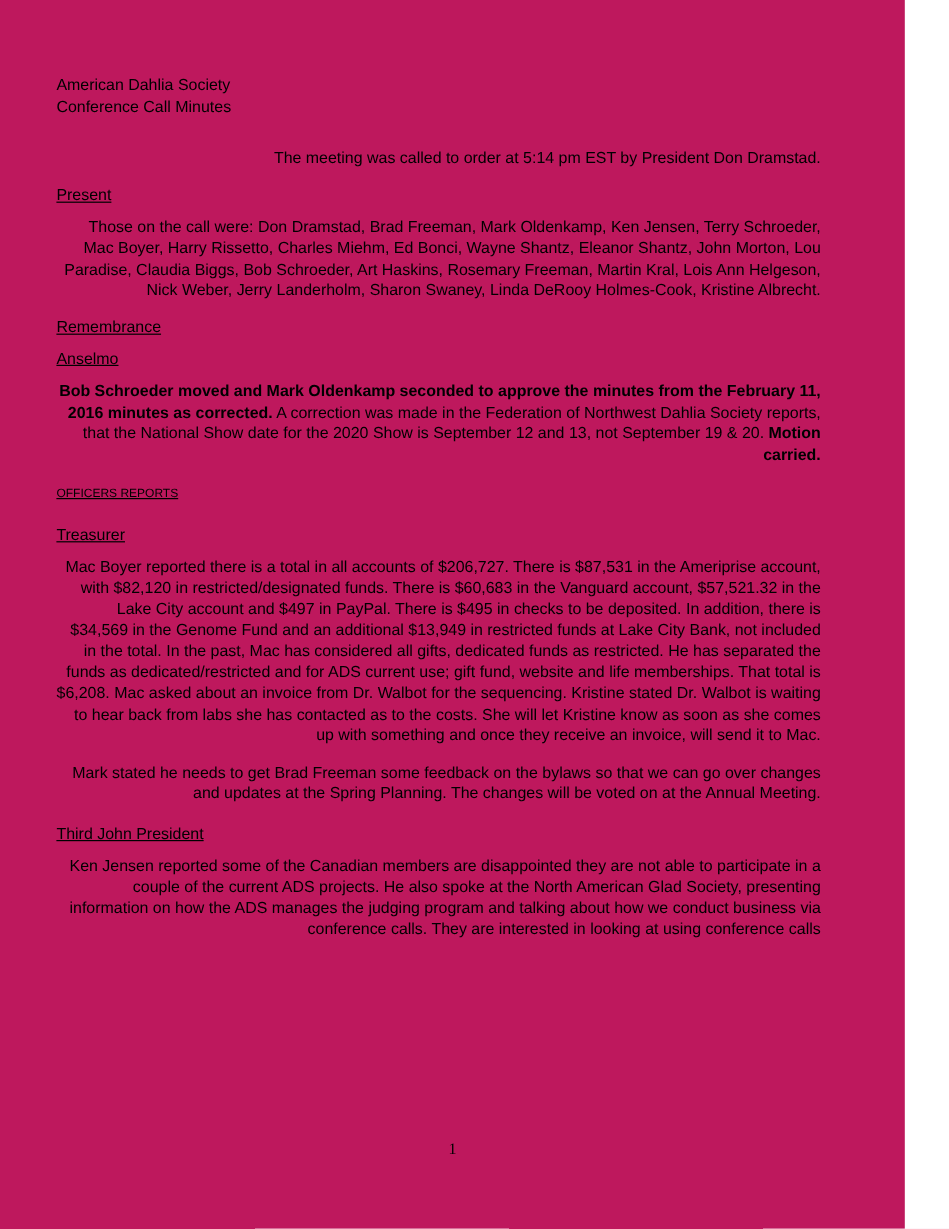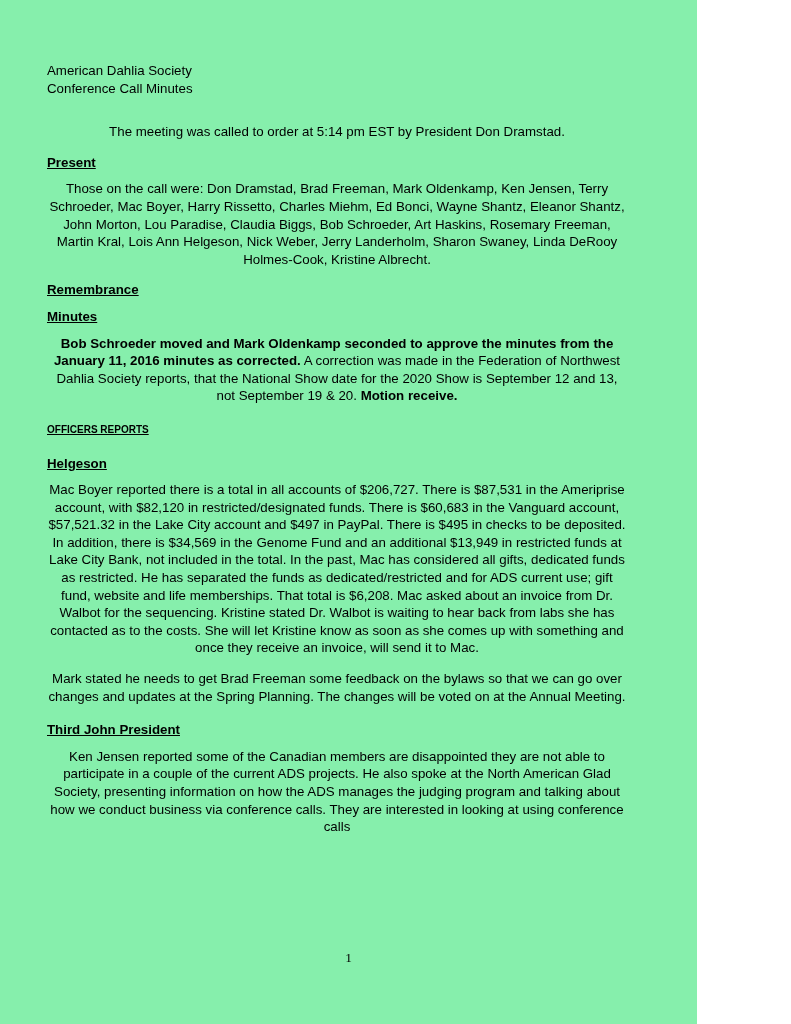--- a/index.html
+++ b/index.html
@@ -9,43 +9,43 @@
   }
   body {
     width: 791px;
     height: 1024px;
     font-family: "Liberation Sans", sans-serif;
     color: #000000;
     -webkit-font-smoothing: antialiased;
   }
   .page {
     position: relative;
-    width: 697px;
+    width: 754px;
     height: 1024px;
-    background: #86efac;
+    background: #be185d;
     box-sizing: border-box;
     padding: 62px 70px 0 47px;
   }
   .doc-body {
     font-size: 13.3px;
     line-height: 17.6px;
   }
   .header-block {
     margin-bottom: 26px;
   }
   .header-line {
     font-size: 13.3px;
     line-height: 17.6px;
   }
   p.para {
     margin: 0 0 13px 0;
-    text-align: center;
+    text-align: right;
   }
   .section-heading {
-    font-weight: bold;
+    font-weight: normal;
     text-decoration: underline;
     margin: 0 0 9px 0;
     font-size: 13.3px;
     line-height: 17.6px;
   }
   .section-heading.big {
     font-size: 10px;
   }
   .spacer-top {
     margin-top: 16px;
@@ -75,26 +75,26 @@
 
   <div class="doc-body">
 
     <p class="para">The meeting was called to order at 5:14 pm EST by President Don Dramstad.</p>
 
     <div class="section-heading">Present</div>
     <p class="para">Those on the call were:  Don Dramstad, Brad Freeman, Mark Oldenkamp, Ken Jensen, Terry Schroeder, Mac Boyer, Harry Rissetto, Charles Miehm, Ed Bonci, Wayne Shantz, Eleanor Shantz, John Morton, Lou Paradise, Claudia Biggs, Bob Schroeder, Art Haskins, Rosemary Freeman, Martin Kral, Lois Ann Helgeson, Nick Weber, Jerry Landerholm, Sharon Swaney, Linda DeRooy Holmes-Cook, Kristine Albrecht.</p>
 
     <div class="section-heading">Remembrance</div>
 
-    <div class="section-heading">Minutes</div>
-    <p class="para"><span class="bold">Bob Schroeder moved and Mark Oldenkamp seconded to approve the minutes from the January 11, 2016 minutes as corrected.</span><span> A correction was made in the Federation of Northwest Dahlia Society reports, that the National Show date for the 2020 Show is September 12 and 13, not September 19 &amp; 20.  </span><span class="bold">Motion receive.</span></p>
+    <div class="section-heading">Anselmo</div>
+    <p class="para"><span class="bold">Bob Schroeder moved and Mark Oldenkamp seconded to approve the minutes from the February 11, 2016 minutes as corrected.</span><span> A correction was made in the Federation of Northwest Dahlia Society reports, that the National Show date for the 2020 Show is September 12 and 13, not September 19 &amp; 20.  </span><span class="bold">Motion carried.</span></p>
 
     <div class="section-heading big spacer-top">OFFICERS REPORTS</div>
 
-    <div class="section-heading spacer-top">Helgeson</div>
+    <div class="section-heading spacer-top">Treasurer</div>
     <p class="para">Mac Boyer reported there is a total in all accounts of $206,727.  There is $87,531 in the Ameriprise account, with $82,120 in restricted/designated funds. There is $60,683 in the Vanguard account, $57,521.32 in the Lake City account and $497 in PayPal.  There is $495 in checks to be deposited.  In addition, there is $34,569 in the Genome Fund and an additional $13,949 in restricted funds at Lake City Bank, not included in the total.  In the past, Mac has considered all gifts, dedicated funds as restricted. He has separated the funds as dedicated/restricted and for ADS current use; gift fund, website and life memberships.  That total is $6,208. Mac asked about an invoice from Dr. Walbot for the sequencing.  Kristine stated Dr. Walbot is waiting to hear back from labs she has contacted as to the costs.  She will let Kristine know as soon as she comes up with something and once they receive an invoice, will send it to Mac.</p>
 
     <p class="para">Mark stated he needs to get Brad Freeman some feedback on the bylaws so that we can go over changes and updates at the Spring Planning.  The changes will be voted on at the Annual Meeting.</p>
 
     <div class="section-heading spacer-top">Third John President</div>
     <p class="para">Ken Jensen reported some of the Canadian members are disappointed they are not able to participate in a couple of the current ADS projects.  He also spoke at the North American Glad Society, presenting information on how the ADS manages the judging program and talking about how we conduct business via conference calls.  They are interested in looking at using conference calls</p>
 
   </div>
 
   <div class="page-number">1</div>

